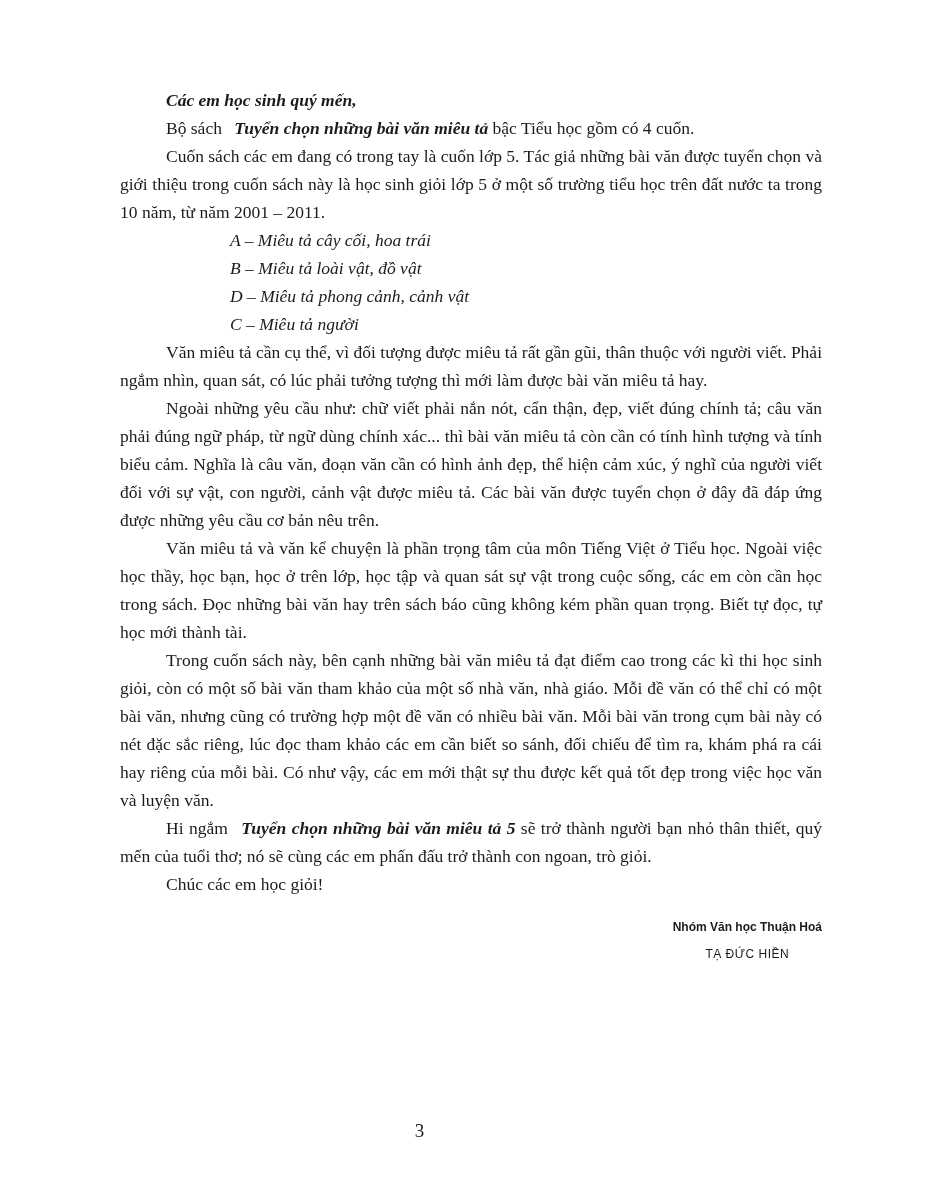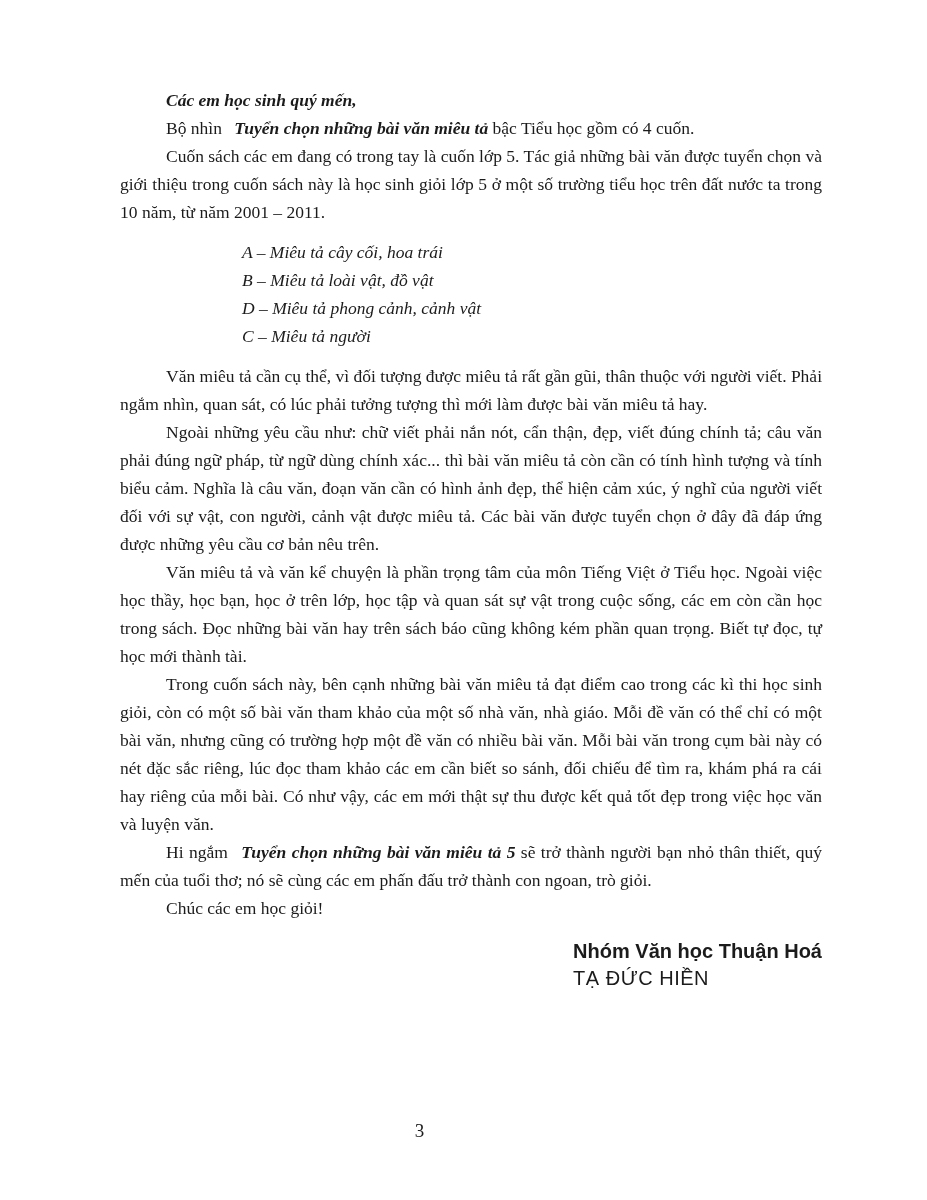--- a/index.html
+++ b/index.html
@@ -34,34 +34,34 @@
     margin: 0;
     text-indent: 46px;
     text-align: justify;
   }
   .book-title {
     font-weight: bold;
     font-style: italic;
     margin-left: 8px;
   }
   .toc-list {
-    margin: 12px;
+    margin: 0;
     padding: 0;
     list-style: none;
   }
   .toc-item {
     margin: 0 0 0 110px;
     font-style: italic;
   }
   .signature {
     margin: 16px 0 0 auto;
     width: max-content;
-    text-align: left;
+    text-align: center;
     font-family: "Liberation Sans", sans-serif;
-    font-size: 20px;
+    font-size: 12px;
     line-height: 27px;
   }
   .sig-group {
     font-weight: bold;
   }
   .sig-role {
     font-weight: bold;
     font-style: italic;
   }
   .sig-name {
@@ -78,21 +78,21 @@
   }
 </style>
 </head>
 <body>
 
 <div class="page">
   <div class="content">
 
     <p class="salutation">Các em học sinh quý mến,</p>
 
-    <p class="para"><span>Bộ nhìn </span><span class="book-title">Tuyển chọn những bài văn miêu tả</span><span> bậc Tiểu học gồm có 4 cuốn.</span></p>
+    <p class="para"><span>Bộ sách </span><span class="book-title">Tuyển chọn những bài văn miêu tả</span><span> bậc Tiểu học gồm có 4 cuốn.</span></p>
 
     <p class="para">Cuốn sách các em đang có trong tay là cuốn lớp 5. Tác giả những bài văn được tuyển chọn và giới thiệu trong cuốn sách này là học sinh giỏi lớp 5 ở một số trường tiểu học trên đất nước ta trong 10 năm, từ năm 2001 – 2011.</p>
 
 
     <ul class="toc-list">
       <li class="toc-item">A – Miêu tả cây cối, hoa trái</li>
       <li class="toc-item">B – Miêu tả loài vật, đồ vật</li>
       <li class="toc-item">D – Miêu tả phong cảnh, cảnh vật</li>
       <li class="toc-item">C – Miêu tả người</li>
     </ul>

